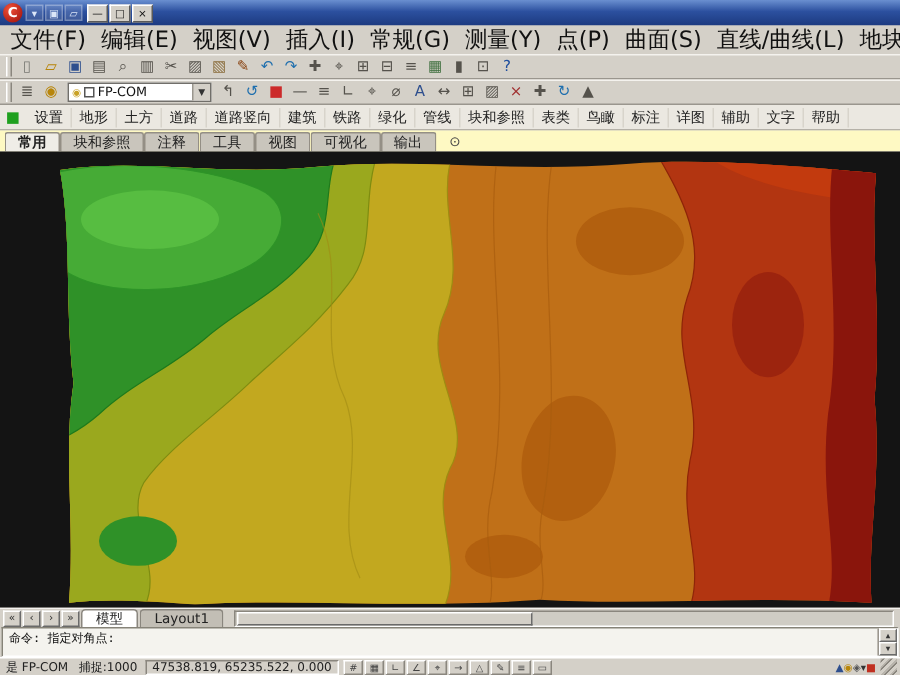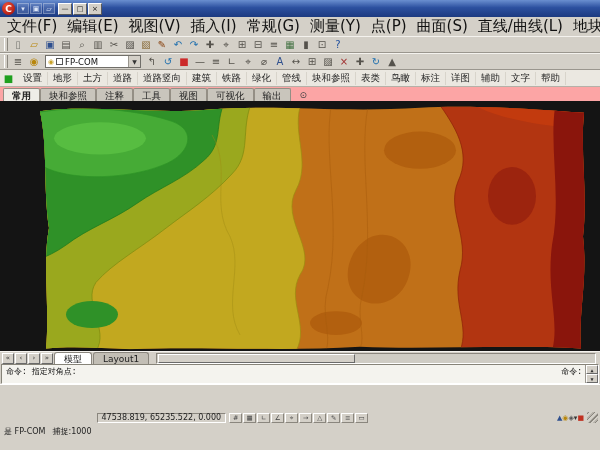--- a/index.html
+++ b/index.html
@@ -26,21 +26,21 @@
   .icon-strip{display:flex;align-items:center;}
   .combo{width:96px;height:13px;background:#fff;border:1px solid #716f6a;display:flex;align-items:center;font-size:8.5px;color:#111;padding-left:2px;gap:2px;margin:0 3px;flex:0 0 auto;}
   .combo .swatch{width:7px;height:7px;background:#fff;border:1px solid #555;flex:0 0 auto;}
   .combo .bulb{color:#c9a227;font-size:7px;flex:0 0 auto;}
   .combo-arrow{margin-left:auto;width:12px;height:11px;background:#d4d0c8;border-left:1px solid #9a968e;font-size:6px;display:flex;align-items:center;justify-content:center;color:#333;}
 
   .hybar{flex:0 0 17px;display:flex;align-items:center;background:#ebe8e1;border-bottom:1px solid #b5b1a8;padding:0 3px;}
   .hy-logo{width:13px;height:13px;display:inline-flex;align-items:center;justify-content:center;font-size:10px;margin-right:2px;}
   .hy-tab{font-size:9.5px;color:#222;padding:0 5px;border-right:1px solid #d8d4cb;white-space:nowrap;}
 
-  .ribbonbar{flex:0 0 14px;background:#fca5a5;display:flex;align-items:flex-end;padding:0 3px;gap:1px;}
+  .ribbonbar{flex:0 0 14px;background:#fef9c3;display:flex;align-items:flex-end;padding:0 3px;gap:1px;}
   .ribbon-tab{font-size:9.5px;color:#222;padding:0 8px;height:13px;line-height:13px;background:#c9c5bc;border:1px solid #948f85;border-bottom:none;border-radius:2px 2px 0 0;white-space:nowrap;}
   .ribbon-tab.active{background:#efede7;font-weight:bold;}
   .ribbon-extra{margin-left:8px;display:flex;align-items:center;height:13px;}
   .ribicon{font-size:9px;color:#444;}
 
   .drawing{flex:1 1 auto;position:relative;background:#141414;overflow:hidden;}
   .drawing svg{position:absolute;top:0;left:0;width:100%;height:100%;display:block;}
 
   .layoutbar{flex:0 0 13px;background:#d4d0c8;display:flex;align-items:flex-end;padding:0 2px;border-top:1px solid #f4f2ee;}
   .nav-icons{display:flex;align-items:center;align-self:center;}
@@ -49,21 +49,21 @@
   .layout-tab{font-size:9px;color:#222;padding:0 9px;height:12px;line-height:12px;background:#c2beb5;border:1px solid #8a867e;border-bottom:none;border-radius:3px 3px 0 0;margin-right:1px;white-space:nowrap;}
   .layout-tab.active{background:#fff;}
   .hscroll{flex:1;height:11px;margin:0 2px 0 6px;background:#cfccc4;border:1px solid;border-color:#8a867e #fff #fff #8a867e;position:relative;align-self:center;}
   .hthumb{position:absolute;left:1px;top:0;bottom:0;width:45%;background:#d4d0c8;border:1px solid;border-color:#fff #6a6a6a #6a6a6a #fff;}
 
   .cmdline{flex:0 0 20px;margin:0 1px;background:#f4f3ee;border:1px solid;border-color:#868378 #fff #fff #868378;position:relative;padding:1px 16px 1px 4px;font-family:"DejaVu Sans Mono","Liberation Mono",monospace;font-size:8px;color:#111;display:flex;flex-direction:row;justify-content:space-between;}
   .cmd-scroll{position:absolute;right:0;top:0;bottom:0;width:13px;background:#d4d0c8;border-left:1px solid #9a968e;display:flex;flex-direction:column;justify-content:space-between;}
   .scrollbtn{font-size:5px;color:#333;width:100%;text-align:center;border:1px solid;border-color:#fff #6a6a6a #6a6a6a #fff;background:#d4d0c8;height:9px;line-height:8px;}
 
   .statusbar{flex:0 0 12px;background:#d4d0c8;display:flex;align-items:center;font-size:8px;color:#222;padding:0 2px;gap:3px;border-top:1px solid #fff;}
-  .sb-text{white-space:nowrap;padding:13px 2px;margin-top:28px;}
+  .sb-text{white-space:nowrap;padding:0 2px;}
   .sb-cell{border:1px solid;border-color:#8a867e #fff #fff #8a867e;padding:0 4px;height:10px;line-height:8px;white-space:nowrap;display:flex;align-items:center;}
   .sb-toggles{display:flex;gap:1px;}
   .sb-toggle{width:13px;height:10px;border:1px solid;border-color:#fff #8a867e #8a867e #fff;font-size:6.5px;display:inline-flex;align-items:center;justify-content:center;color:#444;background:#d4d0c8;}
   .sb-right{margin-left:auto;display:flex;align-items:center;gap:3px;}
   .sbicon{font-size:7px;display:inline-flex;align-items:center;justify-content:center;}
   .grip{width:11px;height:11px;background:repeating-linear-gradient(135deg,#b8b4ac 0 1px,#8a867e 1px 2px,#d4d0c8 2px 4px);}
 </style>
 </head>
 <body>
 
@@ -244,21 +244,20 @@
         <span class="layout-tab active">模型</span>
         <span class="layout-tab">Layout1</span>
       </span>
     <span class="hscroll">
         <span class="hthumb"></span>
       </span>
   </div>
 
   <div class="cmdline">
     <span>命令: 指定对角点:</span>
-    <span>命令:</span>
     <span class="cmd-scroll">
         <span class="scrollbtn">▲</span>
         <span class="scrollbtn">▼</span>
       </span>
   </div>
 
   <div class="statusbar">
     <span class="sb-text">是 FP-COM</span>
     <span class="sb-text">捕捉:1000</span>
     <span class="sb-cell">47538.819, 65235.522, 0.000</span>

